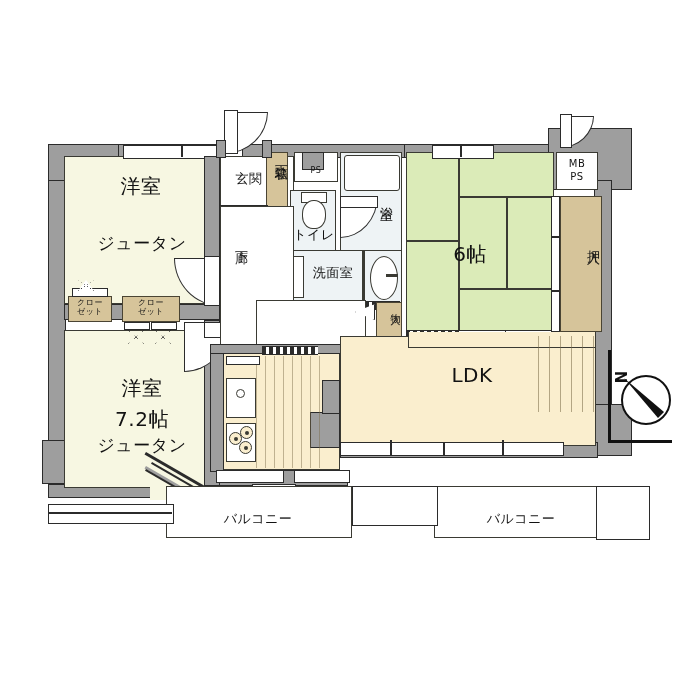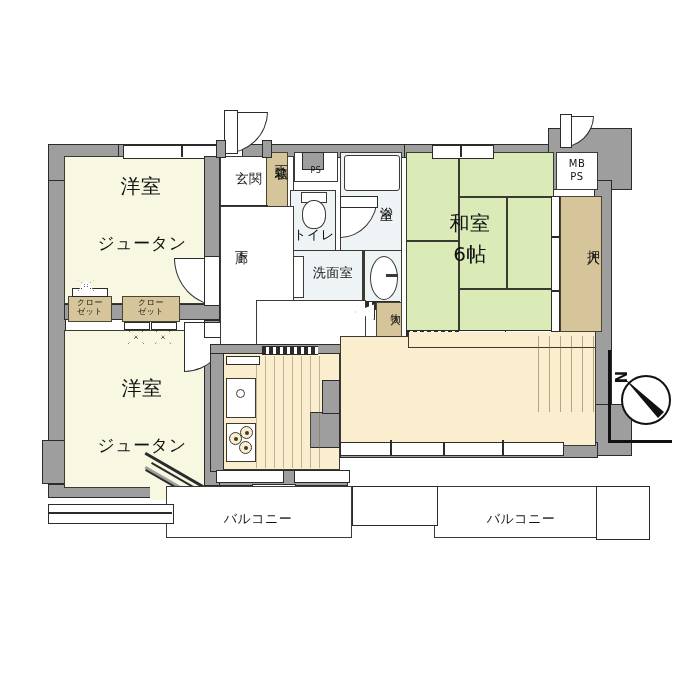--- a/index.html
+++ b/index.html
@@ -102,20 +102,21 @@
   <div class="lbl t-mid" style="left:84px; top:234px; width:116px;">ジュータン</div>
 
   <div class="win" style="left:123px; top:145px; width:118px; height:12px;"></div>
   <div class="winline" style="left:181px; top:145px; width:2px; height:12px;"></div>
 
   <div class="ab r-yo" style="left:64px; top:330px; width:156px; height:158px;"></div>
 
   <div class="ab" style="left:150px; top:460px; width:88px; height:40px; background:#f7f7e2;
               clip-path:polygon(0 0,100% 100%,0 100%); border:none;"></div>
   <div class="lbl t-big" style="left:102px; top:377px; width:80px;">洋室</div>
+  <div class="lbl t-big" style="left:94px; top:408px; width:96px;">7.2帖</div>
   <div class="lbl t-mid" style="left:84px; top:436px; width:116px;">ジュータン</div>
 
   <div class="ab" style="left:146px; top:452px; width:96px; height:52px; background:transparent;">
     <div style="position:absolute;left:0;top:0;width:116px;height:3px;background:#2b2b2b;
                 transform:rotate(30deg);transform-origin:0 0;"></div>
     <div style="position:absolute;left:6px;top:10px;width:112px;height:2px;background:#2b2b2b;
                 transform:rotate(30deg);transform-origin:0 0;"></div>
     <div style="position:absolute;left:0px;top:14px;width:116px;height:3px;background:#9e9e9e;
                 transform:rotate(30deg);transform-origin:0 0;"></div>
     <div style="position:absolute;left:0px;top:17px;width:116px;height:2px;background:#2b2b2b;
@@ -207,21 +208,20 @@
   <div class="ab" style="left:355px; top:304px; width:20px; height:16px; background:#fff; border:1.3px solid #2b2b2b;
               clip-path:polygon(100% 0,100% 100%,0 50%);"></div>
 
   <div class="ab r-tat" style="left:406px; top:152px; width:148px; height:182px;"></div>
 
   <div class="seam" style="left:458px; top:153px; width:2px; height:180px;"></div>
   <div class="seam" style="left:407px; top:240px; width:52px;  height:2px;"></div>
   <div class="seam" style="left:459px; top:196px; width:94px;  height:2px;"></div>
   <div class="seam" style="left:459px; top:288px; width:94px;  height:2px;"></div>
   <div class="seam" style="left:506px; top:197px; width:2px;  height:92px;"></div>
-  <div class="lbl t-big" style="left:425px; top:212px; width:90px;">和室</div>
   <div class="lbl t-big" style="left:429px; top:243px; width:82px;">6帖</div>
 
   <div class="win" style="left:432px; top:145px; width:60px; height:12px;"></div>
   <div class="winline" style="left:460px; top:145px; width:2px; height:12px;"></div>
 
   <div class="dash" style="left:406px; top:330px; width:52px; height:8px;"></div>
   <div class="win" style="left:458px; top:330px; width:48px; height:10px;"></div>
   <div class="win" style="left:505px; top:330px; width:50px; height:10px;"></div>
 
   <div class="ab" style="left:551px; top:196px; width:9px; height:136px; background:#fff; border:1.3px solid #2b2b2b;"></div>
@@ -254,20 +254,21 @@
   <div class="ab wall" style="left:210px; top:344px; width:142px; height:10px;"></div>
 
   <div class="dash" style="left:262px; top:346px; width:56px; height:7px;"></div>
 
   <div class="swing sw-br" style="left:253px; top:486px; width:42px; height:40px;"></div>
   <div class="leaf" style="left:252px; top:484px; width:42px; height:10px;"></div>
 
   <div class="ab r-ldk" style="left:340px; top:336px; width:256px; height:110px;"></div>
   <div class="ab r-ldk" style="left:408px; top:332px; width:188px; height:16px; border-top:none;"></div>
   <div class="hatch" style="left:538px; top:336px; width:56px; height:76px;"></div>
+  <div class="lbl t-big" style="left:424px; top:364px; width:96px;">LDK</div>
 
   <div class="win" style="left:340px; top:442px; width:52px; height:12px;"></div>
   <div class="win" style="left:390px; top:442px; width:52px; height:12px;"></div>
   <div class="win" style="left:444px; top:442px; width:60px; height:12px;"></div>
   <div class="win" style="left:502px; top:442px; width:60px; height:12px;"></div>
   <div class="winline" style="left:390px; top:440px; width:2px; height:16px;"></div>
   <div class="winline" style="left:502px; top:440px; width:2px; height:16px;"></div>
 
   <div class="win" style="left:216px; top:470px; width:66px; height:11px;"></div>
   <div class="win" style="left:294px; top:470px; width:54px; height:11px;"></div>

